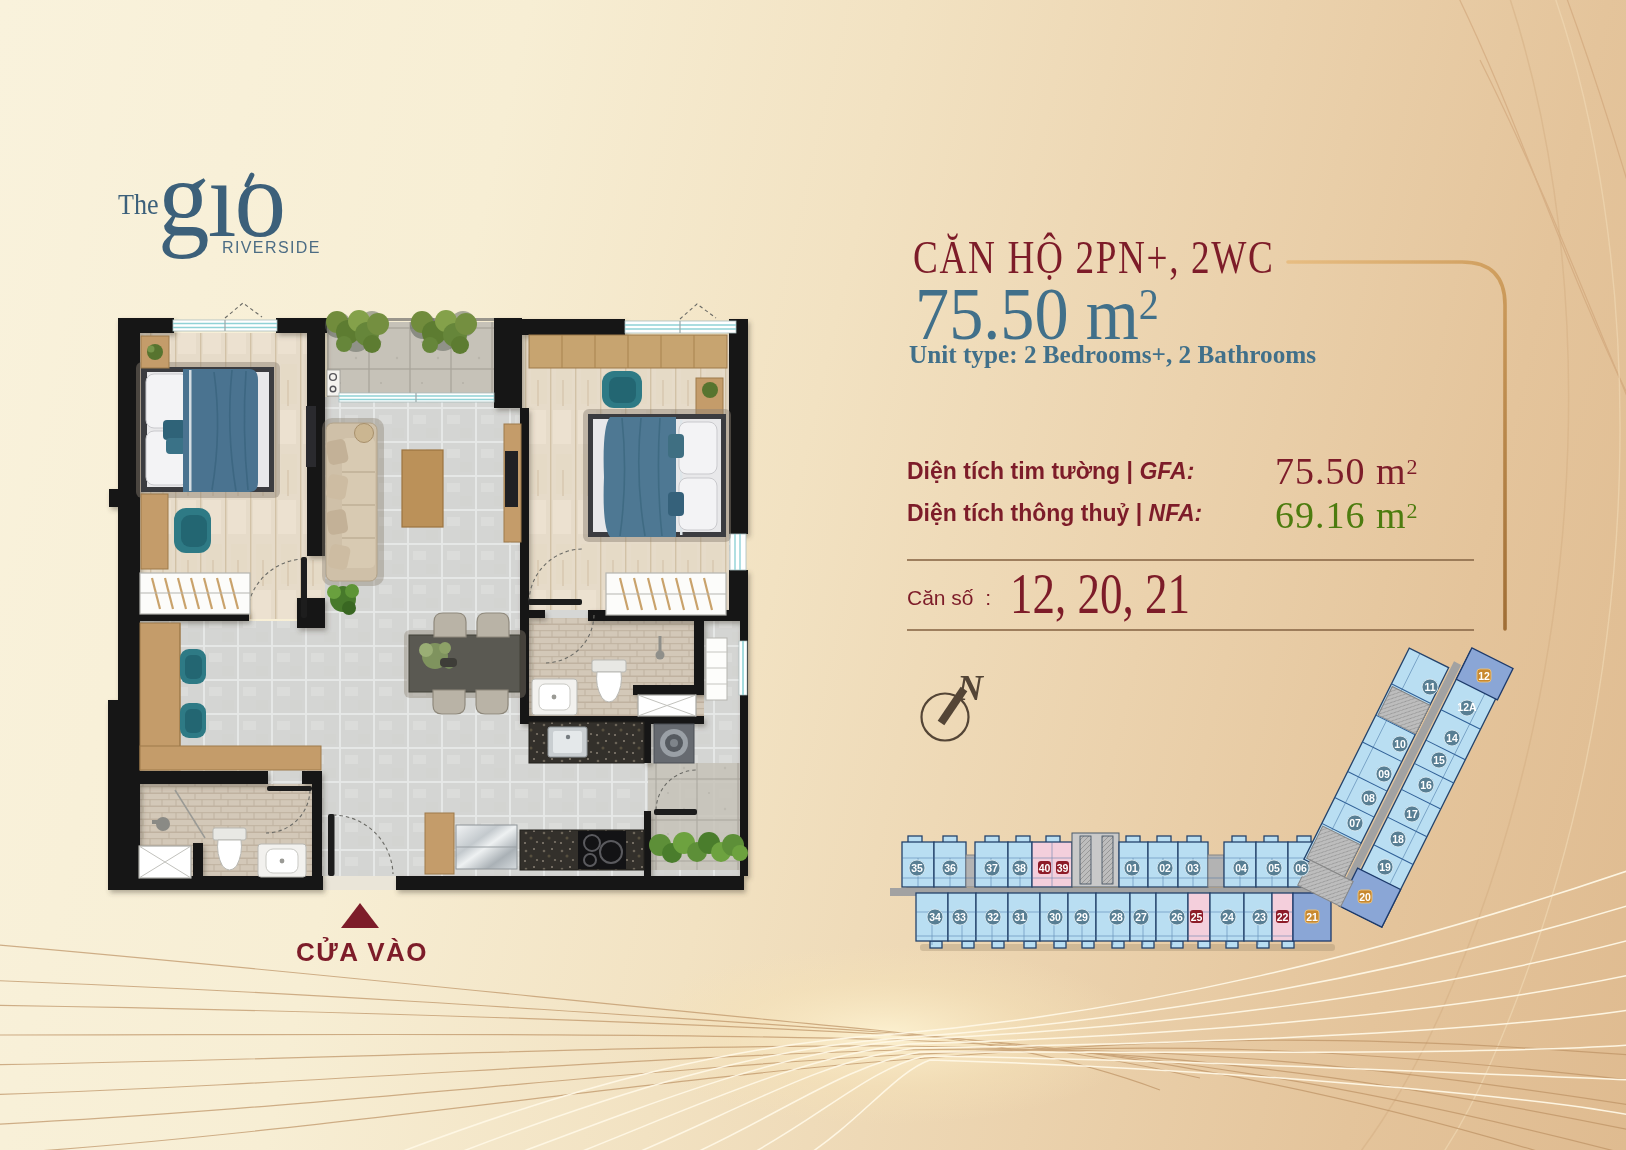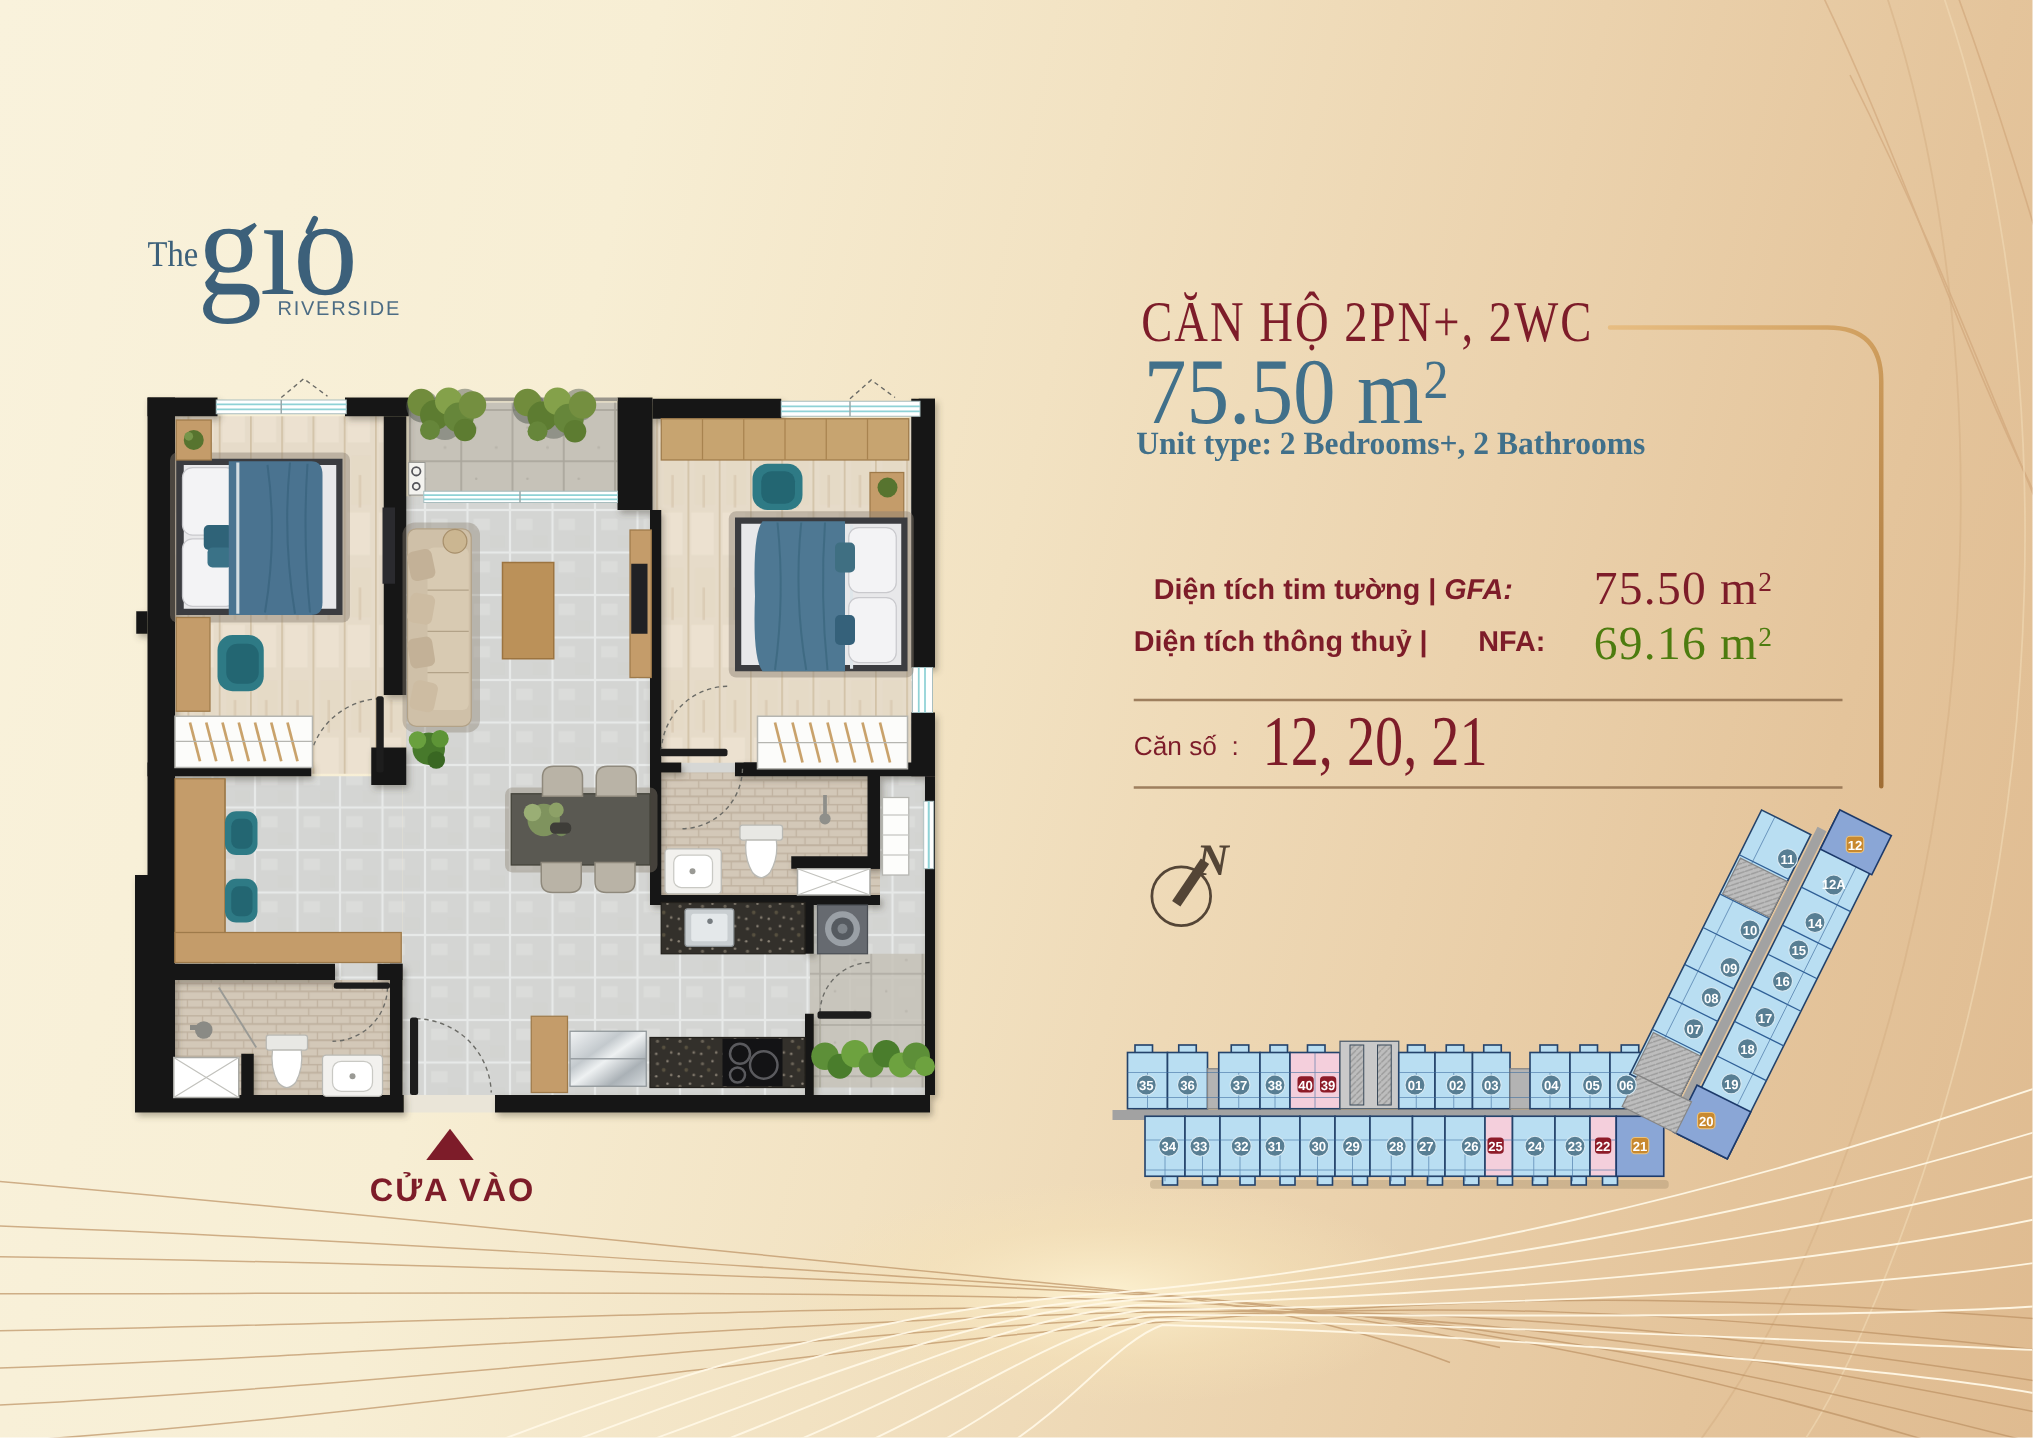--- a/index.html
+++ b/index.html
@@ -77,24 +77,24 @@
 <div class="abs" style="left:247px;top:172px;width:4.5px;height:16px;background:#3c607a;border-radius:3px;transform:rotate(26deg);"></div>
 
 <div class="abs" style="left:222px;top:239px;font-family:'Liberation Sans',sans-serif;font-size:16px;color:#4c6c84;letter-spacing:1.4px;">RIVERSIDE</div>
 
 <div class="abs" style="left:913px;top:231px;font-family:'Liberation Serif',serif;font-size:46px;color:#7d1c29;letter-spacing:2px;transform:scaleX(0.81);transform-origin:left top;">CĂN HỘ 2PN+, 2WC</div>
 
 <div class="abs" style="left:915px;top:271px;font-family:'Liberation Serif',serif;font-size:75px;color:#41708a;transform:scaleX(0.91);transform-origin:left top;">75.50 m<span style="font-size:44px;vertical-align:20px;">2</span></div>
 
 <div class="abs" style="left:909px;top:340px;font-family:'Liberation Serif',serif;font-size:26px;font-weight:bold;color:#41708a;transform:scaleX(0.97);transform-origin:left top;">Unit type: 2 Bedrooms+, 2 Bathrooms</div>
 
-<div class="abs" style="left:907px;top:458px;font-size:23px;font-weight:bold;color:#7d1c29;margin-left:16px;">Diện tích tim tường | <span style="font-style:italic;">GFA:</span></div>
+<div class="abs" style="left:907px;top:458px;font-size:23px;font-weight:bold;color:#7d1c29;">Diện tích tim tường | <span style="font-style:italic;">GFA:</span></div>
 <div class="abs" style="left:1275px;top:449px;font-family:'Liberation Serif',serif;font-size:38px;color:#7d1c29;letter-spacing:1px;">75.50 m<span style="font-size:22px;vertical-align:10px;">2</span></div>
 
-<div class="abs" style="left:907px;top:500px;font-size:23px;font-weight:bold;color:#7d1c29;">Diện tích thông thuỷ | <span style="margin-left:34px;">NFA:</span></div>
+<div class="abs" style="left:907px;top:500px;font-size:23px;font-weight:bold;color:#7d1c29;">Diện tích thông thuỷ | <span style="font-style:italic;">NFA:</span></div>
 <div class="abs" style="left:1275px;top:493px;font-family:'Liberation Serif',serif;font-size:38px;color:#4d7c0f;letter-spacing:1px;">69.16 m<span style="font-size:22px;vertical-align:10px;">2</span></div>
 
 <div class="abs" style="left:907px;top:559px;width:567px;height:1.6px;background:#8f6f4e;opacity:.85;"></div>
 
 <div class="abs" style="left:907px;top:586px;font-size:21px;font-weight:normal;color:#7d1c29;">Căn số &nbsp;:</div>
 
 <div class="abs" style="left:1010px;top:561px;font-family:'Liberation Serif',serif;font-size:57px;color:#7d1c29;transform:scaleX(0.79);transform-origin:left top;">12, 20, 21</div>
 
 <div class="abs" style="left:907px;top:629px;width:567px;height:1.6px;background:#8f6f4e;opacity:.85;"></div>
 

